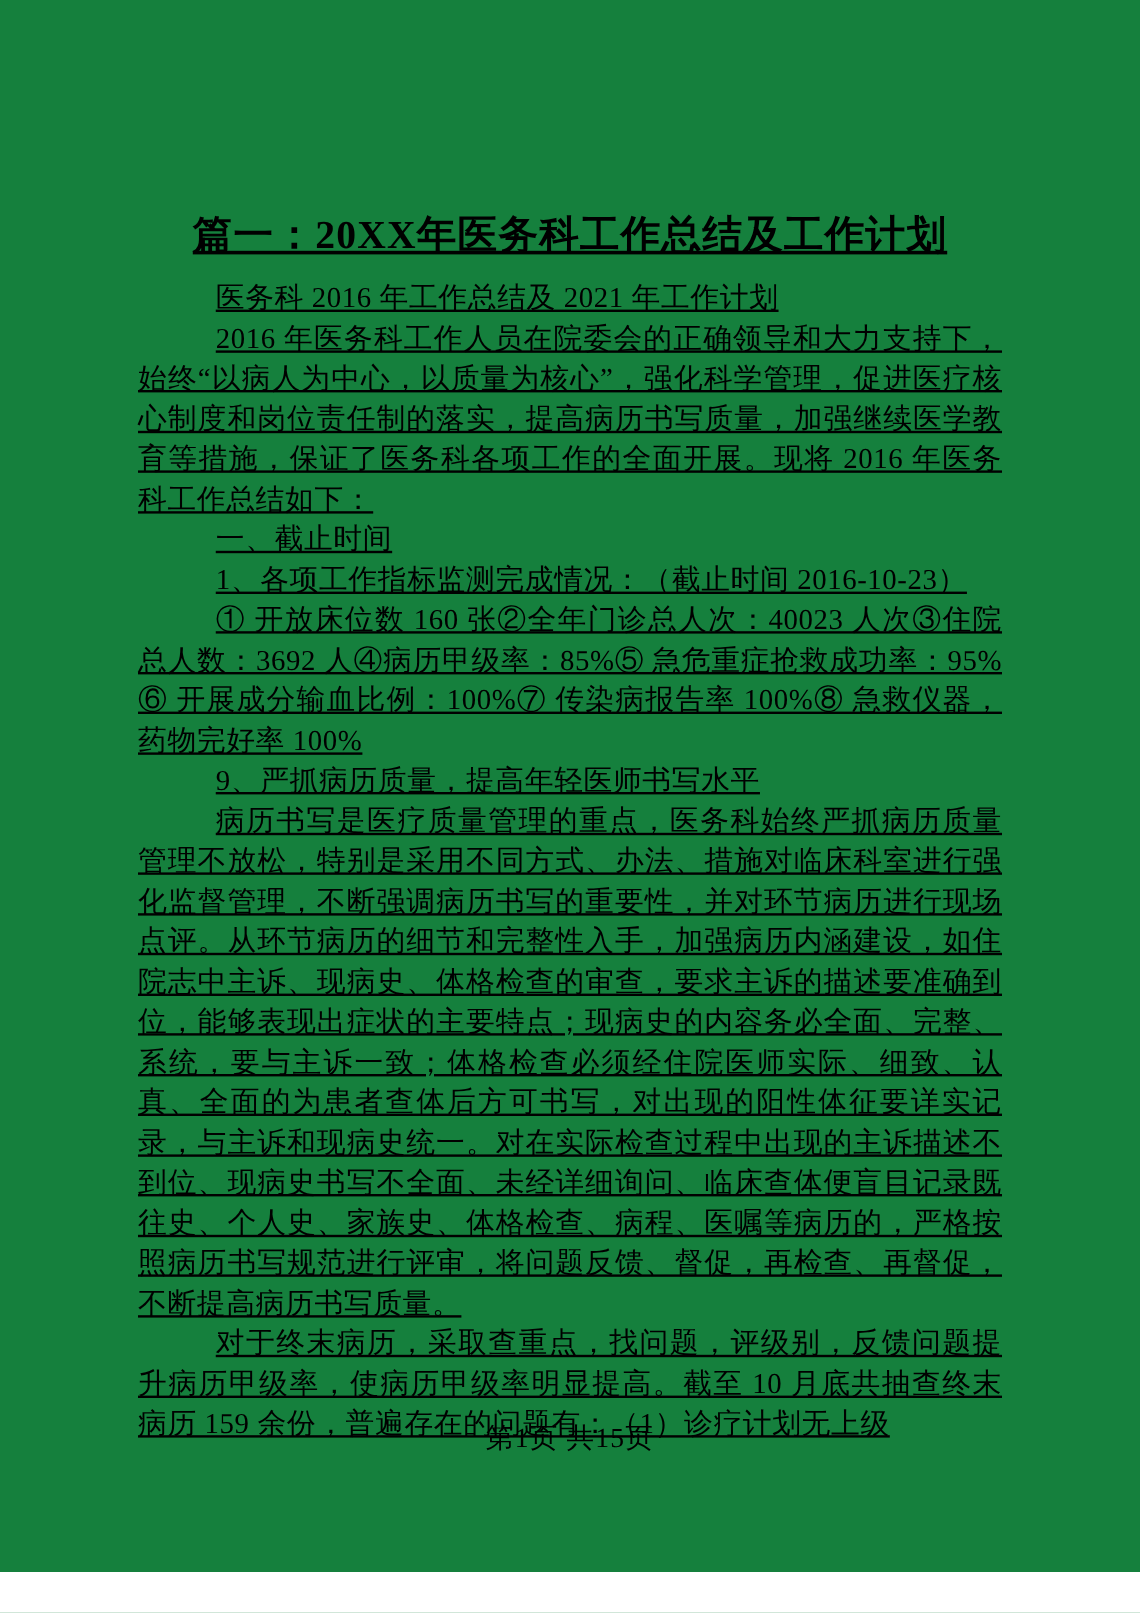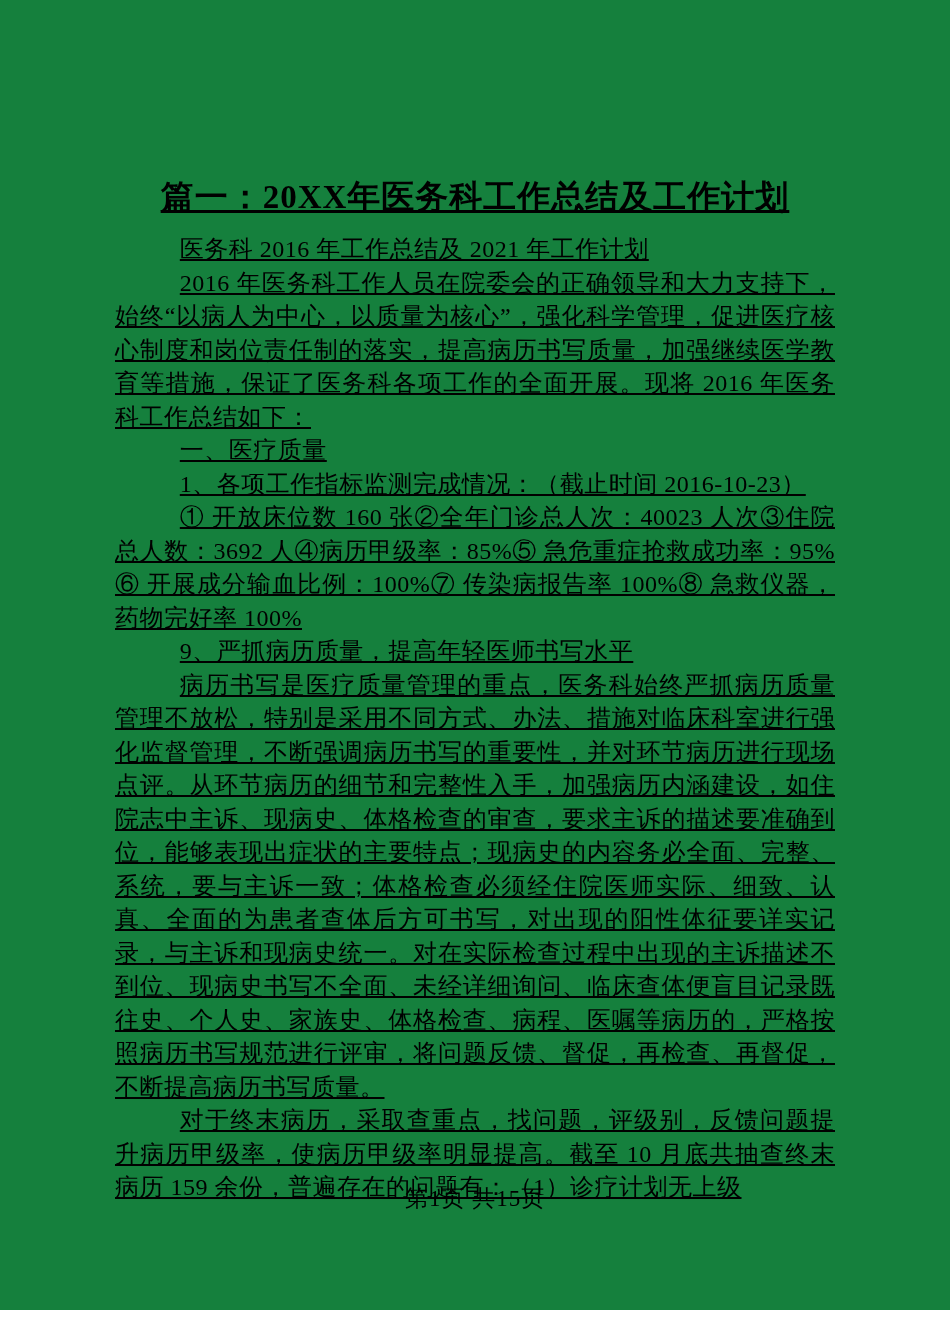--- a/index.html
+++ b/index.html
@@ -50,21 +50,21 @@
 </style>
 </head>
 <body>
 
 <div class="page">
 
   <h1 class="doc-title">篇一：20XX年医务科工作总结及工作计划</h1>
 
   <p class="para">医务科 2016 年工作总结及 2021 年工作计划</p>
   <p class="para">2016 年医务科工作人员在院委会的正确领导和大力支持下，始终“以病人为中心，以质量为核心”，强化科学管理，促进医疗核心制度和岗位责任制的落实，提高病历书写质量，加强继续医学教育等措施，保证了医务科各项工作的全面开展。现将 2016 年医务科工作总结如下：</p>
-  <p class="para">一、医疗质量</p>
+  <p class="para">一、截止时间</p>
   <p class="para">1、各项工作指标监测完成情况：（截止时间 2016-10-23）</p>
   <p class="para">① 开放床位数 160 张②全年门诊总人次：40023 人次③住院总人数：3692 人④病历甲级率：85%⑤ 急危重症抢救成功率：95%⑥ 开展成分输血比例：100%⑦ 传染病报告率 100%⑧ 急救仪器，药物完好率 100%</p>
   <p class="para">9、严抓病历质量，提高年轻医师书写水平</p>
   <p class="para">病历书写是医疗质量管理的重点，医务科始终严抓病历质量管理不放松，特别是采用不同方式、办法、措施对临床科室进行强化监督管理，不断强调病历书写的重要性，并对环节病历进行现场点评。从环节病历的细节和完整性入手，加强病历内涵建设，如住院志中主诉、现病史、体格检查的审查，要求主诉的描述要准确到位，能够表现出症状的主要特点；现病史的内容务必全面、完整、系统，要与主诉一致；体格检查必须经住院医师实际、细致、认真、全面的为患者查体后方可书写，对出现的阳性体征要详实记录，与主诉和现病史统一。对在实际检查过程中出现的主诉描述不到位、现病史书写不全面、未经详细询问、临床查体便盲目记录既往史、个人史、家族史、体格检查、病程、医嘱等病历的，严格按照病历书写规范进行评审，将问题反馈、督促，再检查、再督促，不断提高病历书写质量。</p>
   <p class="para">对于终末病历，采取查重点，找问题，评级别，反馈问题提升病历甲级率，使病历甲级率明显提高。截至 10 月底共抽查终末病历 159 余份，普遍存在的问题有：（1）诊疗计划无上级</p>
 
   <div class="footer">第1页  共15页</div>
 
 </div>
 

